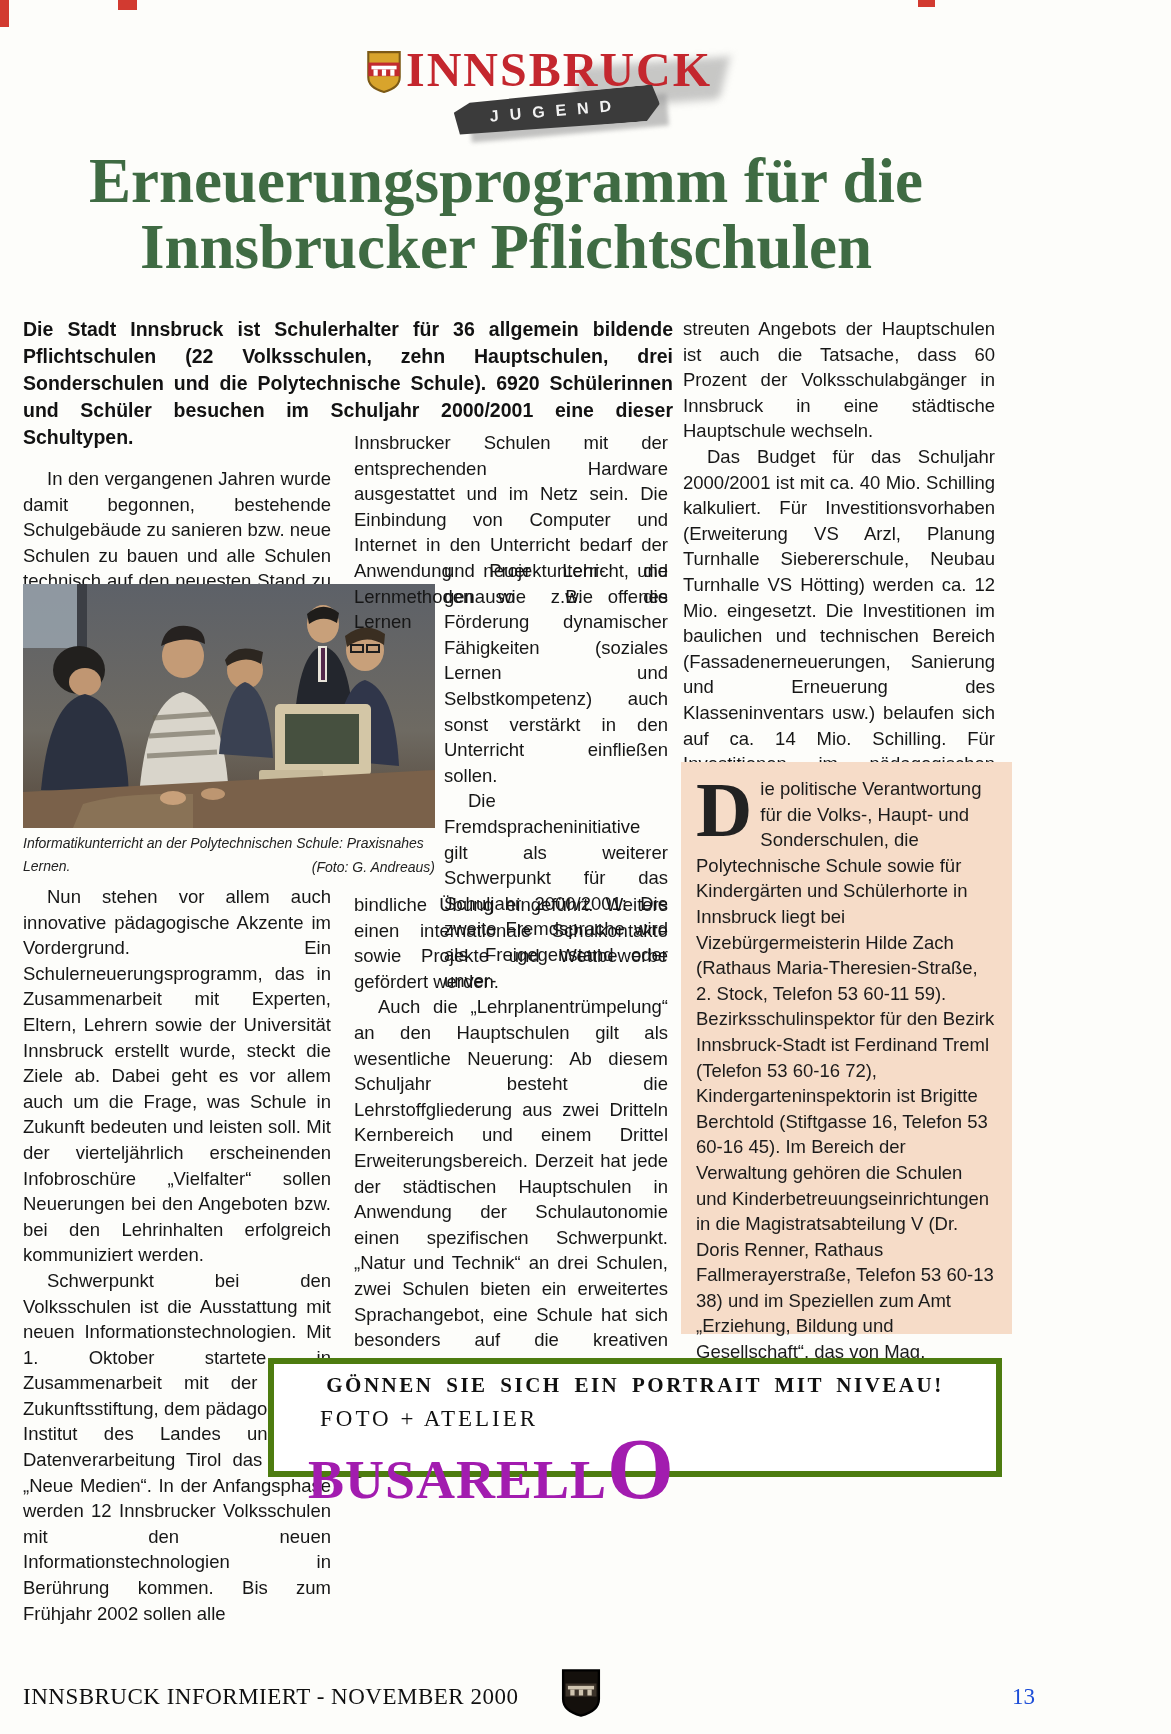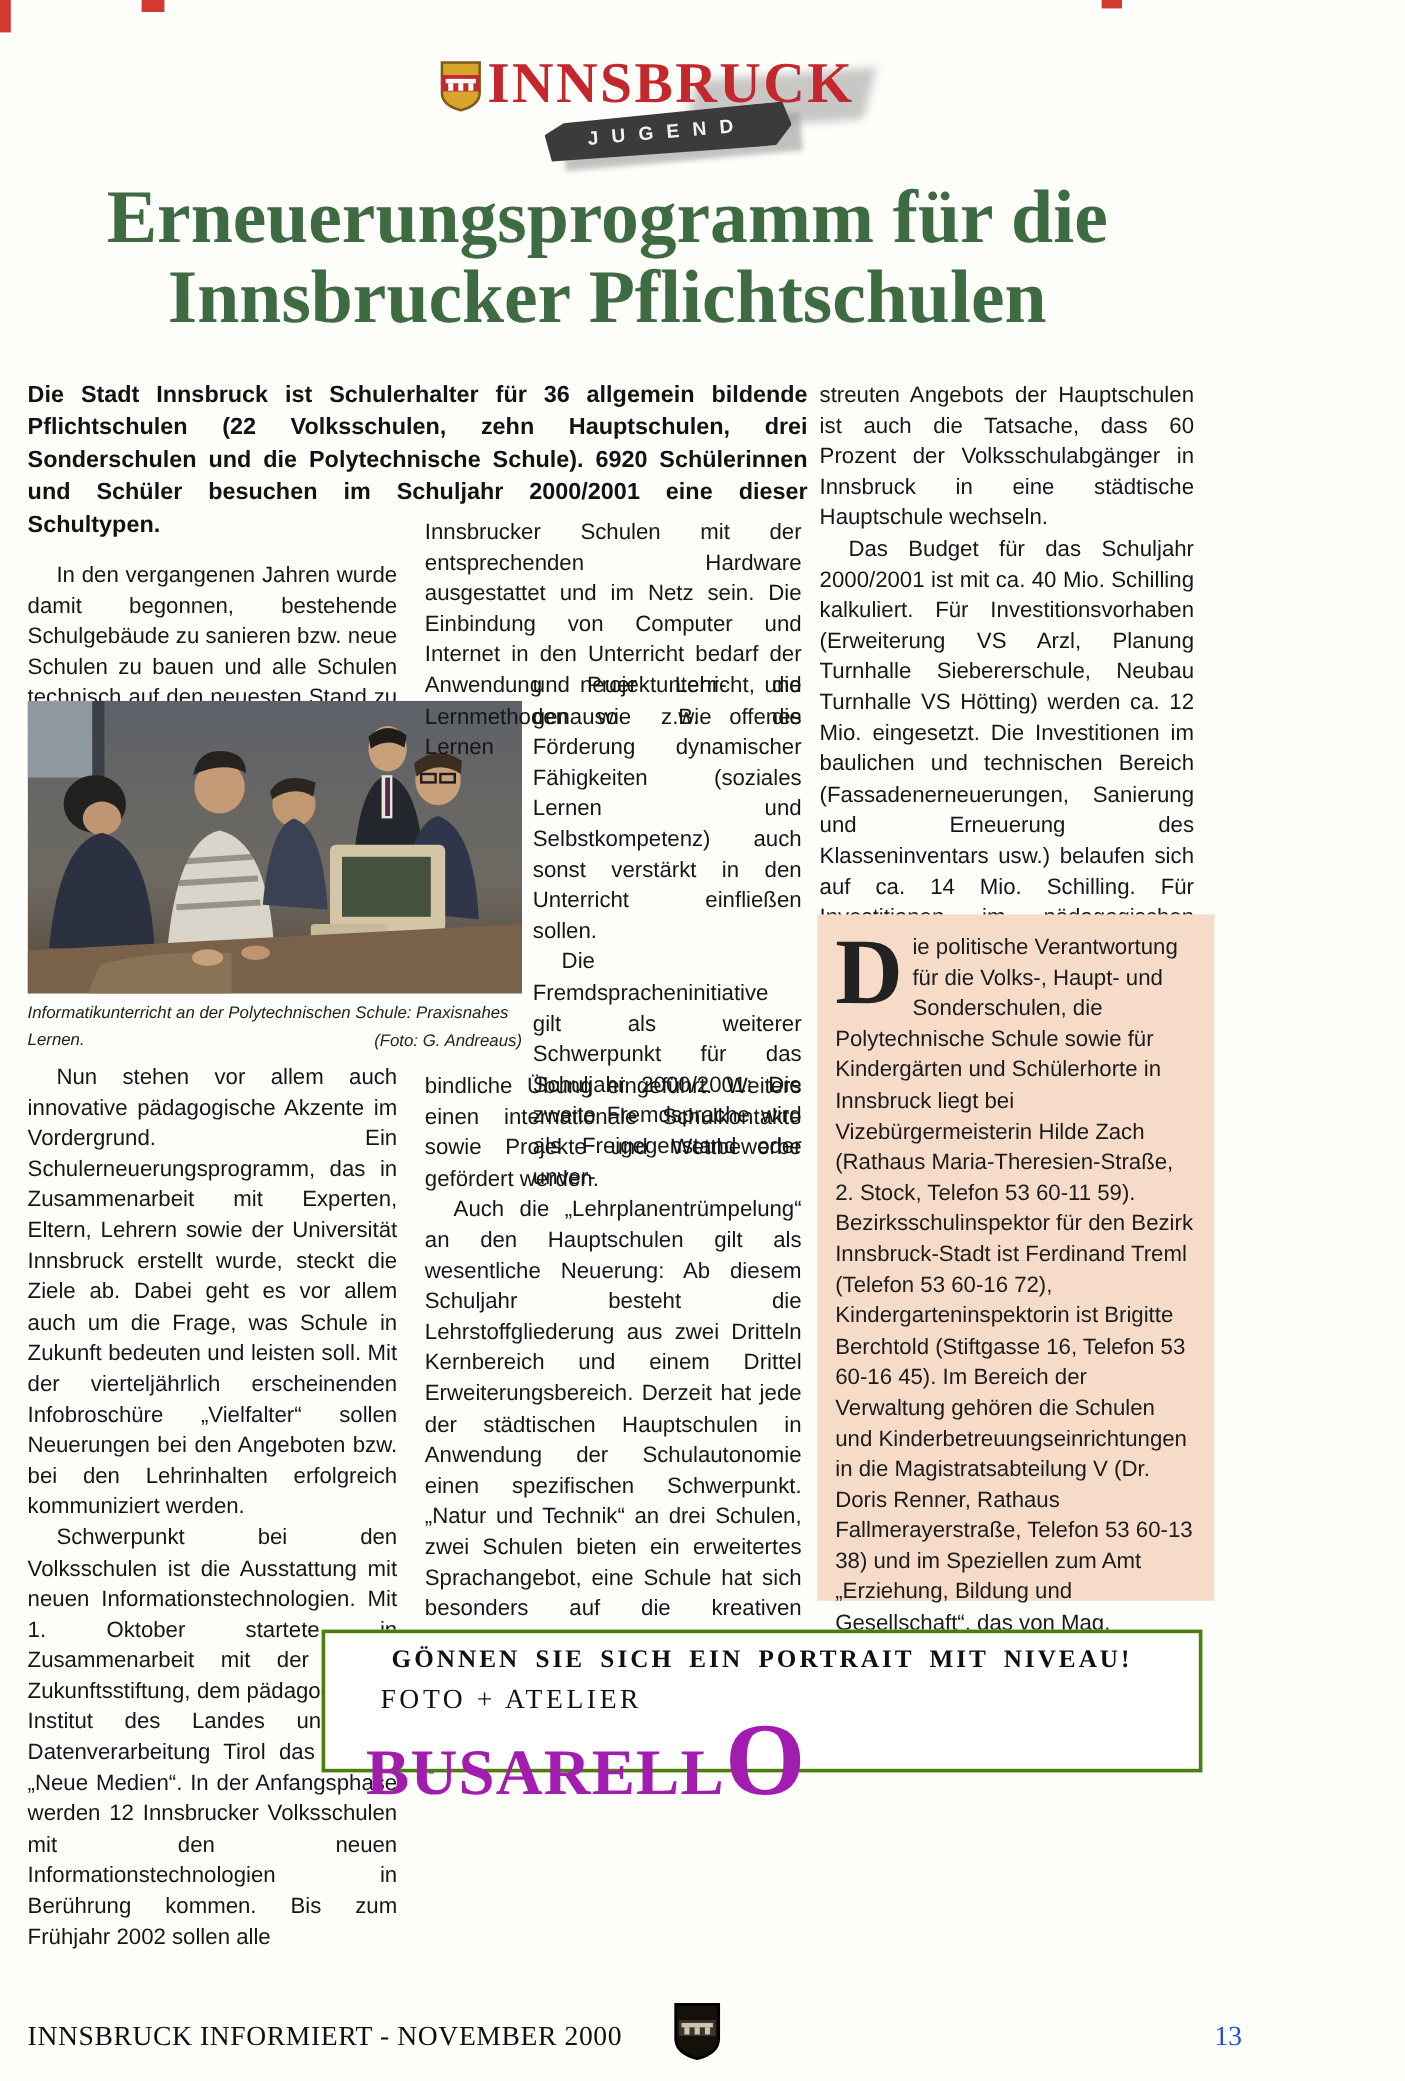--- a/index.html
+++ b/index.html
@@ -86,21 +86,21 @@
   .dropcap {
     float:left;
     font-family:"Liberation Serif", serif; font-weight:bold;
     font-size:78px; line-height:60px;
     margin:4px 8px 0 0; color:#222;
   }
 
   
   .ad {
     position:absolute; left:268px; top:1358px; width:734px; height:119px;
-    border:3px solid #4d7c0f; background:#fff;
+    border:6px solid #4d7c0f; background:#fff;
   }
   .ad-headline {
     margin-top:9px; text-align:center;
     font-family:"Liberation Serif", serif; font-weight:bold;
     font-size:21px; letter-spacing:2.5px; word-spacing:5px; color:#111;
   }
   .ad-row { display:flex; justify-content:space-between; padding:2px 26px 0 34px; }
   .ad-logo { width:330px; position:relative; }
   .ad-logo-top {
     font-family:"Liberation Serif", serif; font-size:23px;

